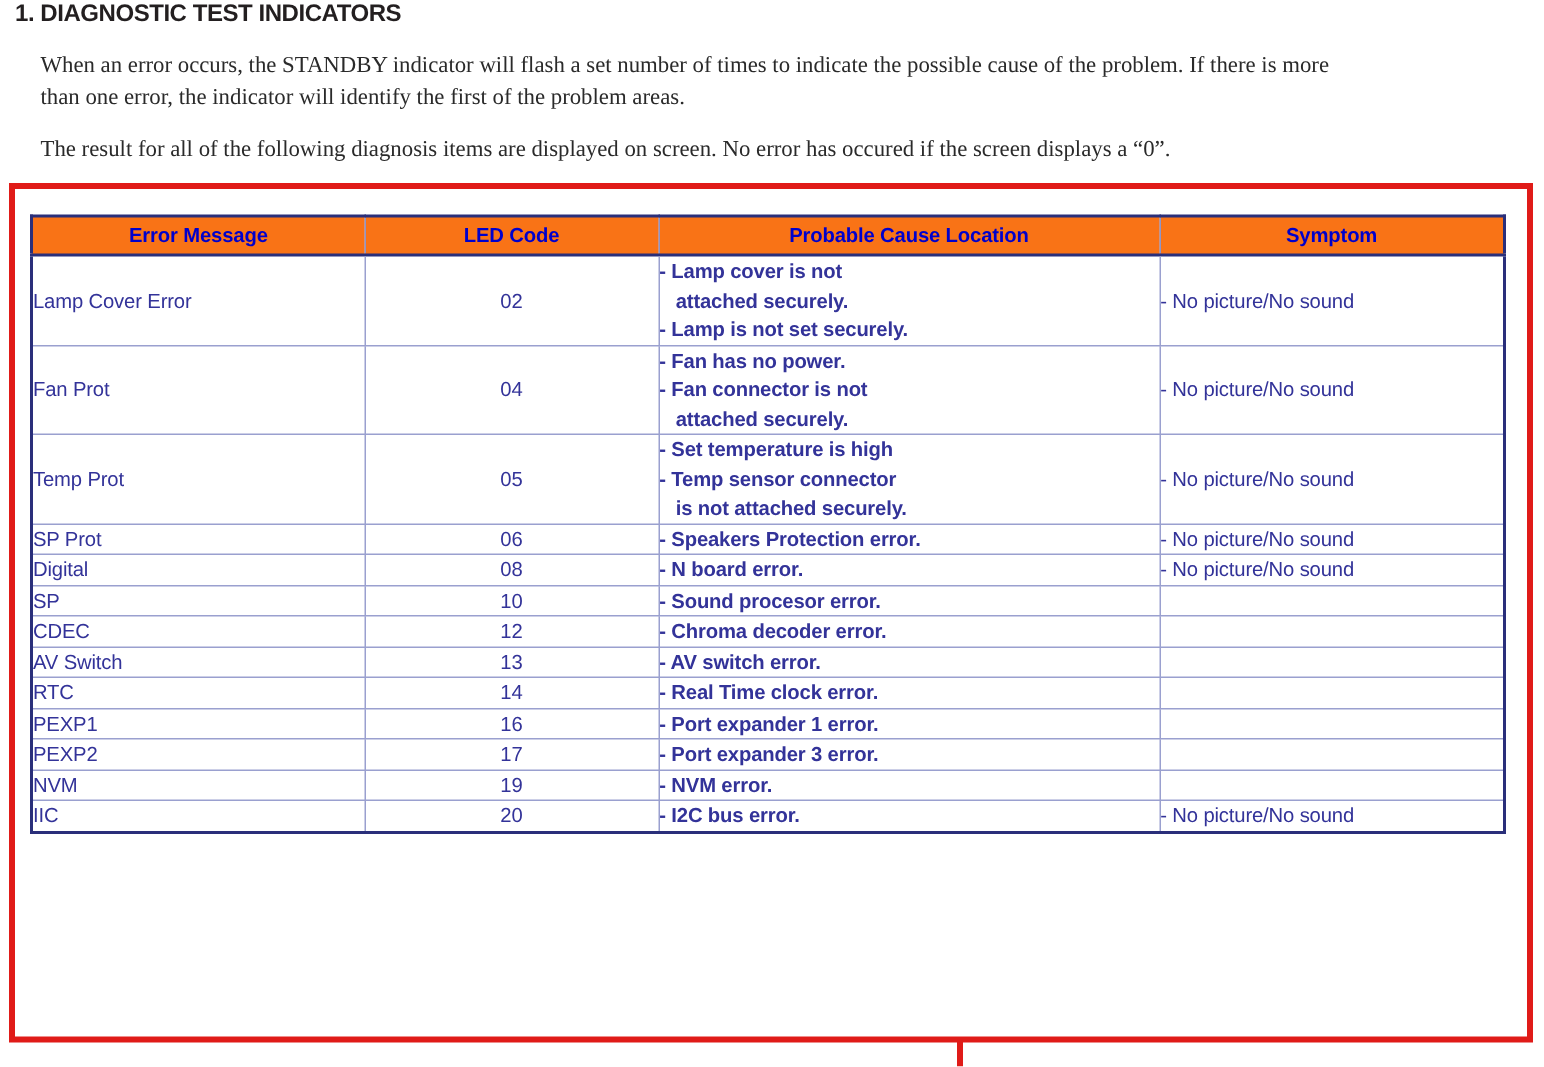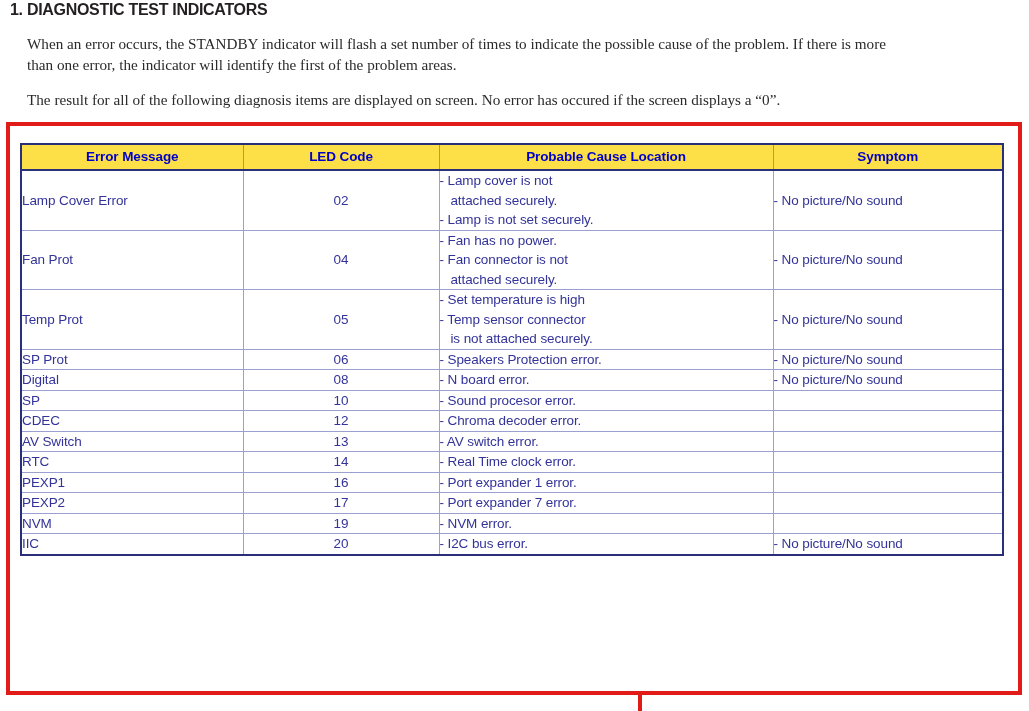--- a/index.html
+++ b/index.html
@@ -67,21 +67,21 @@
     border: 2px solid #2a2f7a;
     table-layout: fixed;
     background: #ffffff;
   }
   table.diag col.c1 { width: 222px; }
   table.diag col.c2 { width: 196px; }
   table.diag col.c3 { width: 334px; }
   table.diag col.c4 { width: 230px; }
 
   table.diag th {
-    background: #fde047;
+    background: #f97316;
     color: #0000cc;
     font-size: 13.5px;
     font-weight: bold;
     text-align: center;
     padding: 4px 2px 5px 2px;
     border-right: 1px solid #8f95c9;
     border-bottom: 2px solid #2a2f7a;
     letter-spacing: -0.1px;
     height: 25px;
   }
@@ -97,21 +97,21 @@
     letter-spacing: -0.1px;
   }
   table.diag td:last-child { border-right: none; }
   table.diag tr:last-child td { border-bottom: 2px solid #2a2f7a; }
 
   .cell-name  { padding-left: 11px; text-align: left; }
   .cell-code  { text-align: center; }
   .cell-cause { padding-left: 7px; text-align: left; }
   .cell-symp  { padding-left: 9px; text-align: left; }
 
-  .lines { display: block; line-height: 19.5px; }
+  .lines { display: block; line-height: 19.5px; font-weight: bold; }
   .lines .ln { display: block; white-space: pre; }
 
   .r-tall  { height: 58px; }
   .r-mid   { height: 43px; }
   .r-short { height: 16px; }
 
   .tbl-tail {
     position: absolute;
     left: 20px; top: 668px;
     width: 982px; height: 20px;
@@ -253,21 +253,21 @@
                 <span class="ln">- Port expander 1 error.</span>
               </span>
             </td>
             <td class="cell-symp"></td>
           </tr>
           <tr class="r-short">
             <td class="cell-name r-short">PEXP2</td>
             <td class="cell-code">17</td>
             <td class="cell-cause">
               <span class="lines">
-                <span class="ln">- Port expander 7 error.</span>
+                <span class="ln">- Port expander 3 error.</span>
               </span>
             </td>
             <td class="cell-symp"></td>
           </tr>
           <tr class="r-short">
             <td class="cell-name r-short">NVM</td>
             <td class="cell-code">19</td>
             <td class="cell-cause">
               <span class="lines">
                 <span class="ln">- NVM error.</span>

